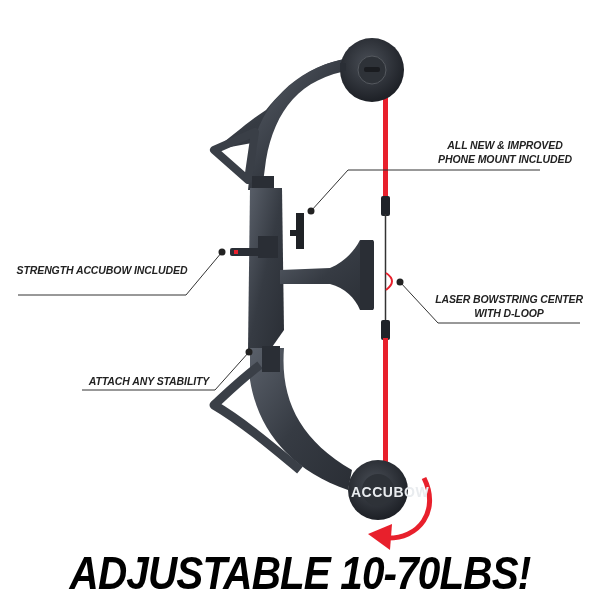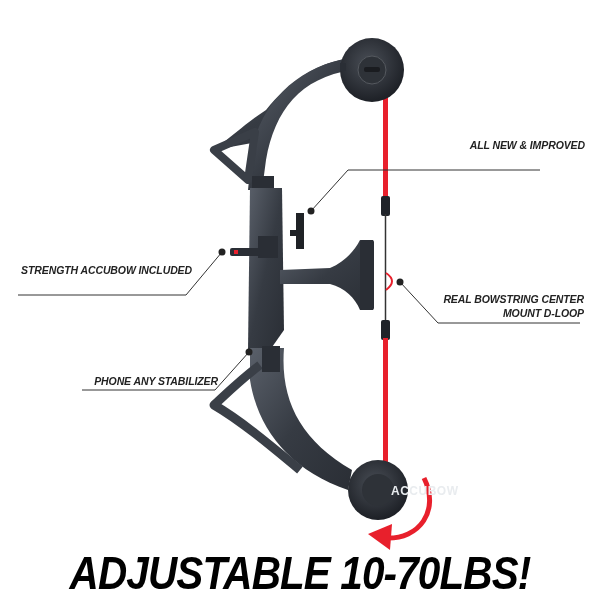--- a/index.html
+++ b/index.html
@@ -1,21 +1,21 @@
 <!DOCTYPE html>
 <html><head>
 <meta charset="utf-8">
 <style>
   html, body { margin:0; padding:0; background:#ffffff; }
   body { width:600px; height:600px; position:relative; overflow:hidden;
          font-family:"Liberation Sans", sans-serif; }
   #stage { position:absolute; left:0; top:0; width:600px; height:600px; }
   .callout {
     position:absolute; font-style:italic; font-weight:bold; color:#222;
-    font-size:10.5px; line-height:14px; text-align:right; letter-spacing:-0.1px;
+    font-size:10.5px; line-height:14px; text-align:center; letter-spacing:-0.1px;
     font-family:"Liberation Sans", sans-serif;
   }
   .headline {
     position:absolute; left:0; width:600px; top:546px; text-align:center;
     font-family:"Liberation Sans", sans-serif; font-style:italic; font-weight:bold;
     font-size:46px; color:#000; letter-spacing:-1px; transform:scaleX(0.88);
   }
 </style>
 </head>
 <body>
@@ -100,35 +100,36 @@
     </g>
     <g fill="#222">
       <circle cx="311" cy="211" r="3.5"></circle>
       <circle cx="222" cy="252" r="3.5"></circle>
       <circle cx="400" cy="282" r="3.5"></circle>
       <circle cx="249" cy="352" r="3.5"></circle>
     </g>
   </svg>
 
   
-  <div style="position:absolute;left:351px;top:484px;width:54px;font-size:12px;font-weight:bold;color:#e9ecef;letter-spacing:0.5px;font-family:'Liberation Sans',sans-serif;margin-left:40px;">ACCUBOW</div>
+  <div style="position:absolute;left:351px;top:484px;width:54px;font-size:14px;font-weight:bold;color:#e9ecef;letter-spacing:0.5px;font-family:'Liberation Sans',sans-serif;">ACCUBOW</div>
 
   
   <div class="callout" style="left:425px;top:138px;width:160px;">
     <div>ALL NEW &amp; IMPROVED</div>
+    <div>PHONE MOUNT INCLUDED</div>
   </div>
 
   <div class="callout" style="left:12px;top:263px;width:180px;">
     <div>STRENGTH ACCUBOW INCLUDED</div>
   </div>
 
   <div class="callout" style="left:434px;top:292px;width:150px;">
-    <div>REAL BOWSTRING CENTER</div>
-    <div>MOUNT D-LOOP</div>
+    <div>LASER BOWSTRING CENTER</div>
+    <div>WITH D-LOOP</div>
   </div>
 
   <div class="callout" style="left:80px;top:374px;width:138px;">
-    <div>PHONE ANY STABILIZER</div>
+    <div>ATTACH ANY STABILITY</div>
   </div>
 
   
   <div class="headline">ADJUSTABLE 10-70LBS!</div>
 </div>
 
 </body></html>

